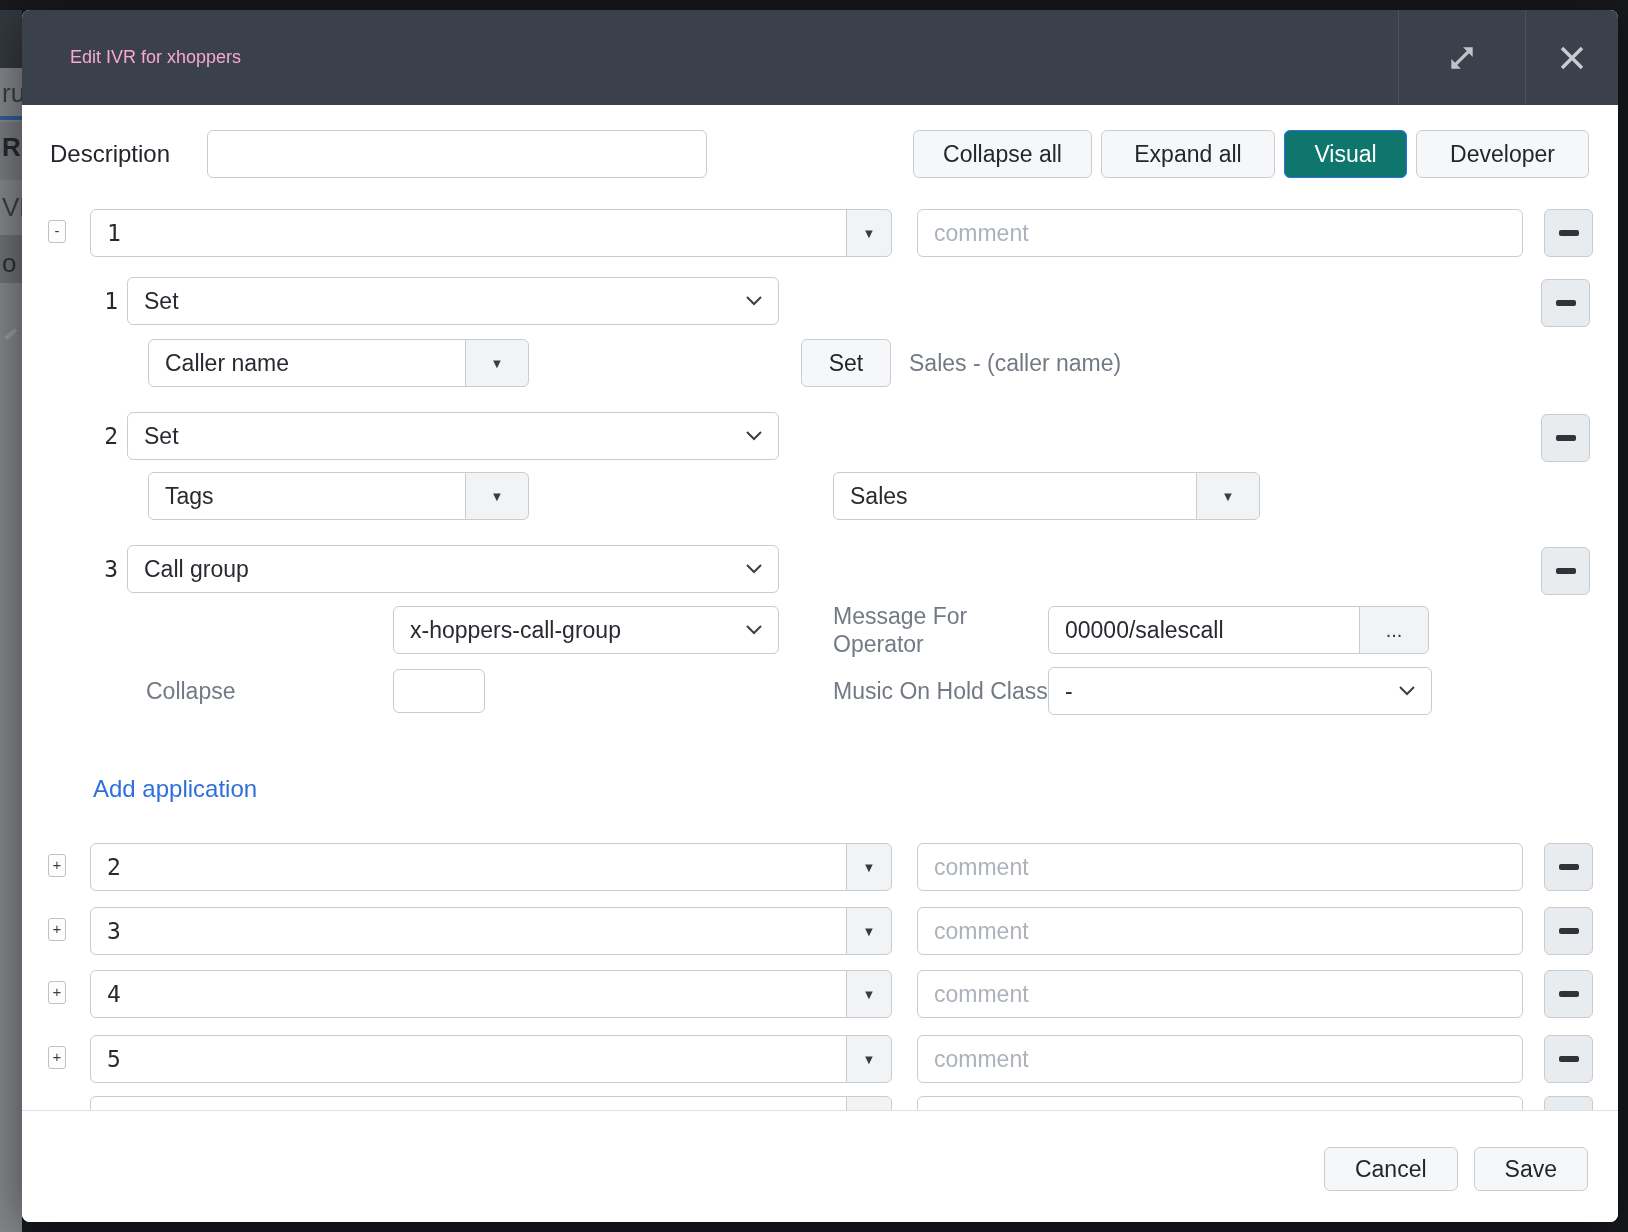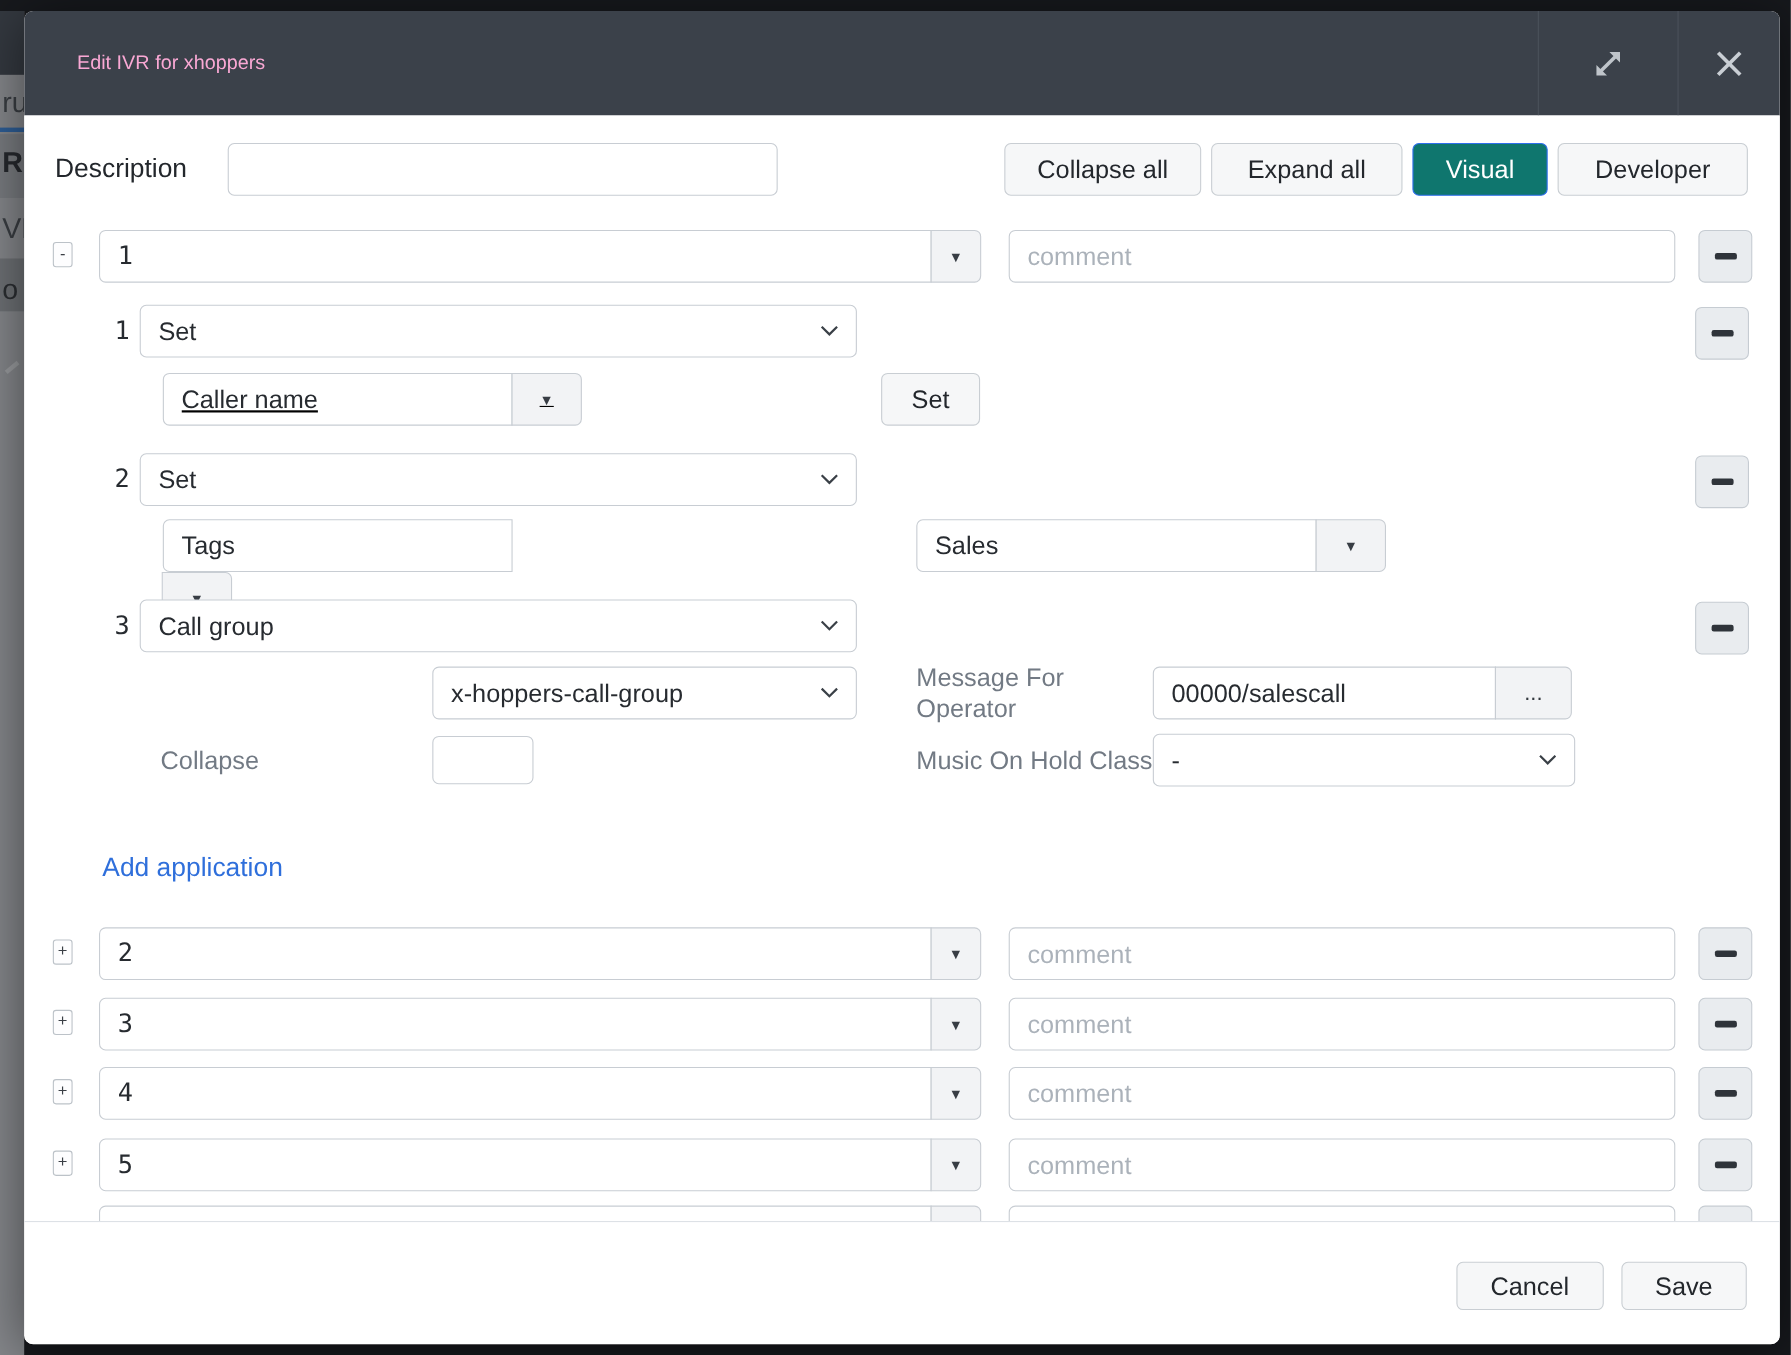--- a/index.html
+++ b/index.html
@@ -120,39 +120,40 @@
     <div class="idx" style="left:70px;top:172px;">1</div>
     <div class="sel" style="left:105px;top:172px;width:652px;height:48px;">
       <span>Set</span>
       <svg width="16" height="10" viewBox="0 0 16 10">
         <path d="M1 1 L8 8 L15 1" fill="none" stroke="#3a4047" stroke-width="2"></path>
       </svg>
     </div>
     <div class="minus-btn" style="left:1519px;top:174px;">
       <span class="bar"></span>
     </div>
-    <div class="igroup" style="left:126px;top:234px;text-decoration:underline;">
+    <div class="igroup" style="left:126px;top:234px;">
       <input class="inp" style="width: 318px;" value="Caller name">
       <div class="caret-btn" style="width:64px;">
         <span>▼</span>
       </div>
     </div>
     <div class="btn abs" style="left:779px;top:234px;width:90px;">Set</div>
+    <div class="glabel" style="left:887px;top:234px;height:48px;line-height:48px;">Sales - (caller name)</div>
 
     <div class="idx" style="left:70px;top:307px;">2</div>
     <div class="sel" style="left:105px;top:307px;width:652px;height:48px;">
       <span>Set</span>
       <svg width="16" height="10" viewBox="0 0 16 10">
         <path d="M1 1 L8 8 L15 1" fill="none" stroke="#3a4047" stroke-width="2"></path>
       </svg>
     </div>
     <div class="minus-btn" style="left:1519px;top:309px;">
       <span class="bar"></span>
     </div>
-    <div class="igroup" style="left:126px;top:367px;flex-direction:column;">
+    <div class="igroup" style="left:126px;top:367px;">
       <input class="inp" style="width: 318px;" value="Tags">
       <div class="caret-btn" style="width:64px;">
         <span>▼</span>
       </div>
     </div>
     <div class="igroup" style="left:811px;top:367px;">
       <input class="inp" style="width: 364px;" value="Sales">
       <div class="caret-btn" style="width:64px;">
         <span>▼</span>
       </div>

